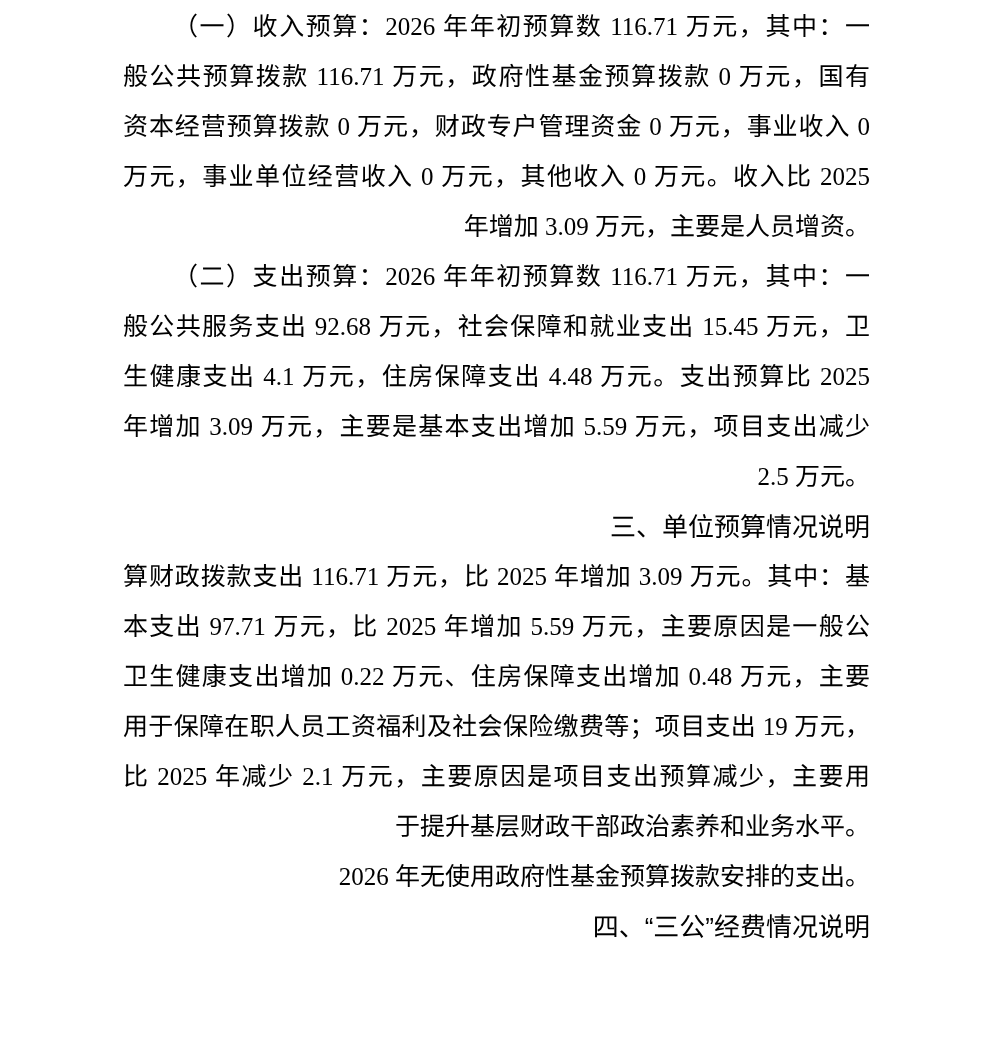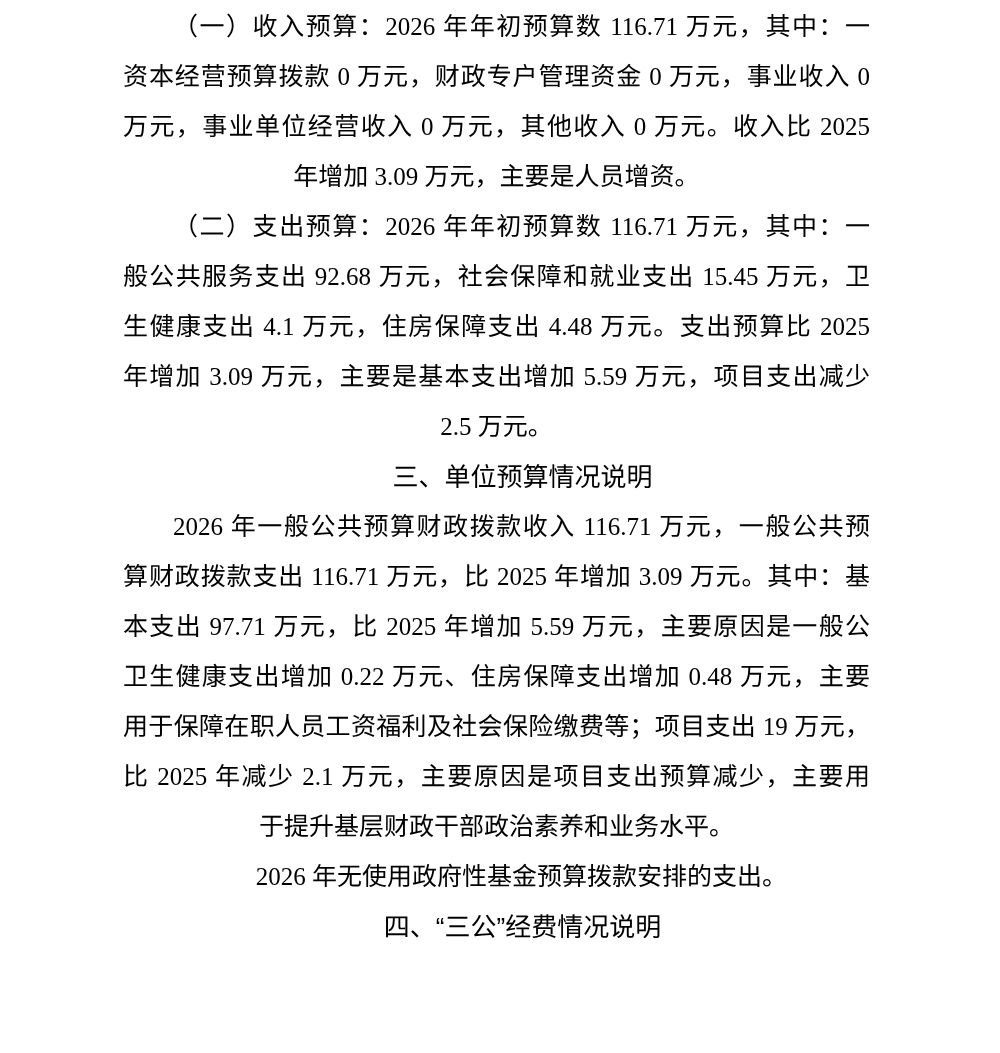--- a/index.html
+++ b/index.html
@@ -20,21 +20,21 @@
     left: 123px;
     top: 2px;
     width: 747px;
   }
   .line {
     height: 50px;
     line-height: 50px;
     font-size: 25px;
     overflow: hidden;
     white-space: normal;
-    text-align: center;
+    text-align: right;
   }
   .fill {
     text-align: justify;
     text-align-last: justify;
   }
   .indent {
     text-indent: 2em;
   }
   .heading {
     font-family: "Liberation Sans", "DejaVu Sans", sans-serif;
@@ -42,37 +42,37 @@
     font-size: 26px;
   }
 </style>
 </head>
 <body>
 
 <div class="doc">
 
   <div>
     <div class="line fill indent">（一）收入预算：2026 年年初预算数 116.71 万元，其中：一</div>
+    <div class="line fill">般公共预算拨款 116.71 万元，政府性基金预算拨款 0 万元，国有</div>
     <div class="line fill">资本经营预算拨款 0 万元，财政专户管理资金 0 万元，事业收入 0</div>
     <div class="line fill">万元，事业单位经营收入 0 万元，其他收入 0 万元。收入比 2025</div>
     <div class="line">年增加 3.09 万元，主要是人员增资。</div>
   </div>
 
   <div>
     <div class="line fill indent">（二）支出预算：2026 年年初预算数 116.71 万元，其中：一</div>
     <div class="line fill">般公共服务支出 92.68 万元，社会保障和就业支出 15.45 万元，卫</div>
     <div class="line fill">生健康支出 4.1 万元，住房保障支出 4.48 万元。支出预算比 2025</div>
     <div class="line fill">年增加 3.09 万元，主要是基本支出增加 5.59 万元，项目支出减少</div>
     <div class="line">2.5 万元。</div>
   </div>
 
   <div class="line heading indent">三、单位预算情况说明</div>
 
   <div>
-    <div class="line fill indent">2026 年一般公共预算财政拨款收入 116.71 万元，一般公共预</div>
     <div class="line fill">算财政拨款支出 116.71 万元，比 2025 年增加 3.09 万元。其中：基</div>
     <div class="line fill">本支出 97.71 万元，比 2025 年增加 5.59 万元，主要原因是一般公</div>
     <div class="line fill">卫生健康支出增加 0.22 万元、住房保障支出增加 0.48 万元，主要</div>
     <div class="line fill">用于保障在职人员工资福利及社会保险缴费等；项目支出 19 万元，</div>
     <div class="line fill">比 2025 年减少 2.1 万元，主要原因是项目支出预算减少，主要用</div>
     <div class="line">于提升基层财政干部政治素养和业务水平。</div>
   </div>
 
   <div>
     <div class="line indent">2026 年无使用政府性基金预算拨款安排的支出。</div>

